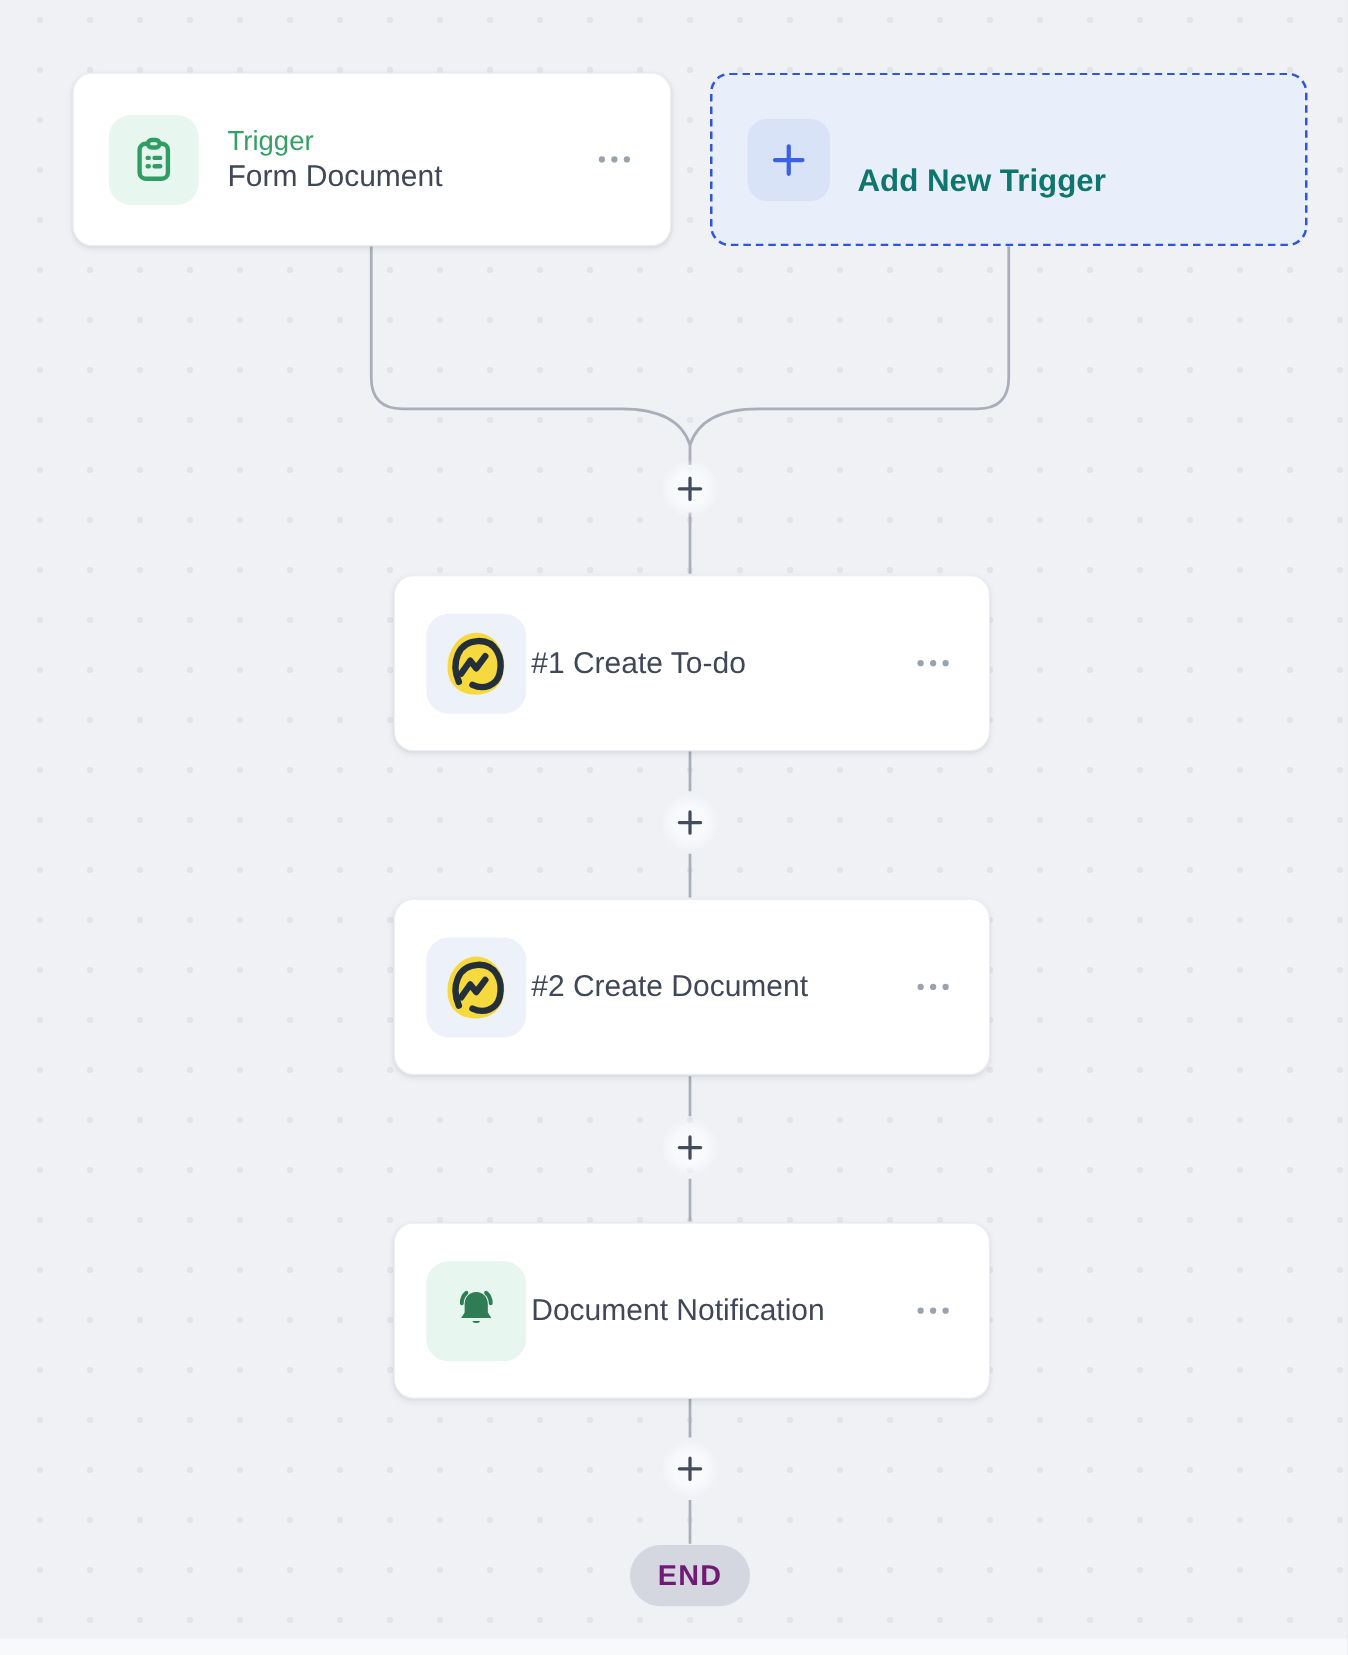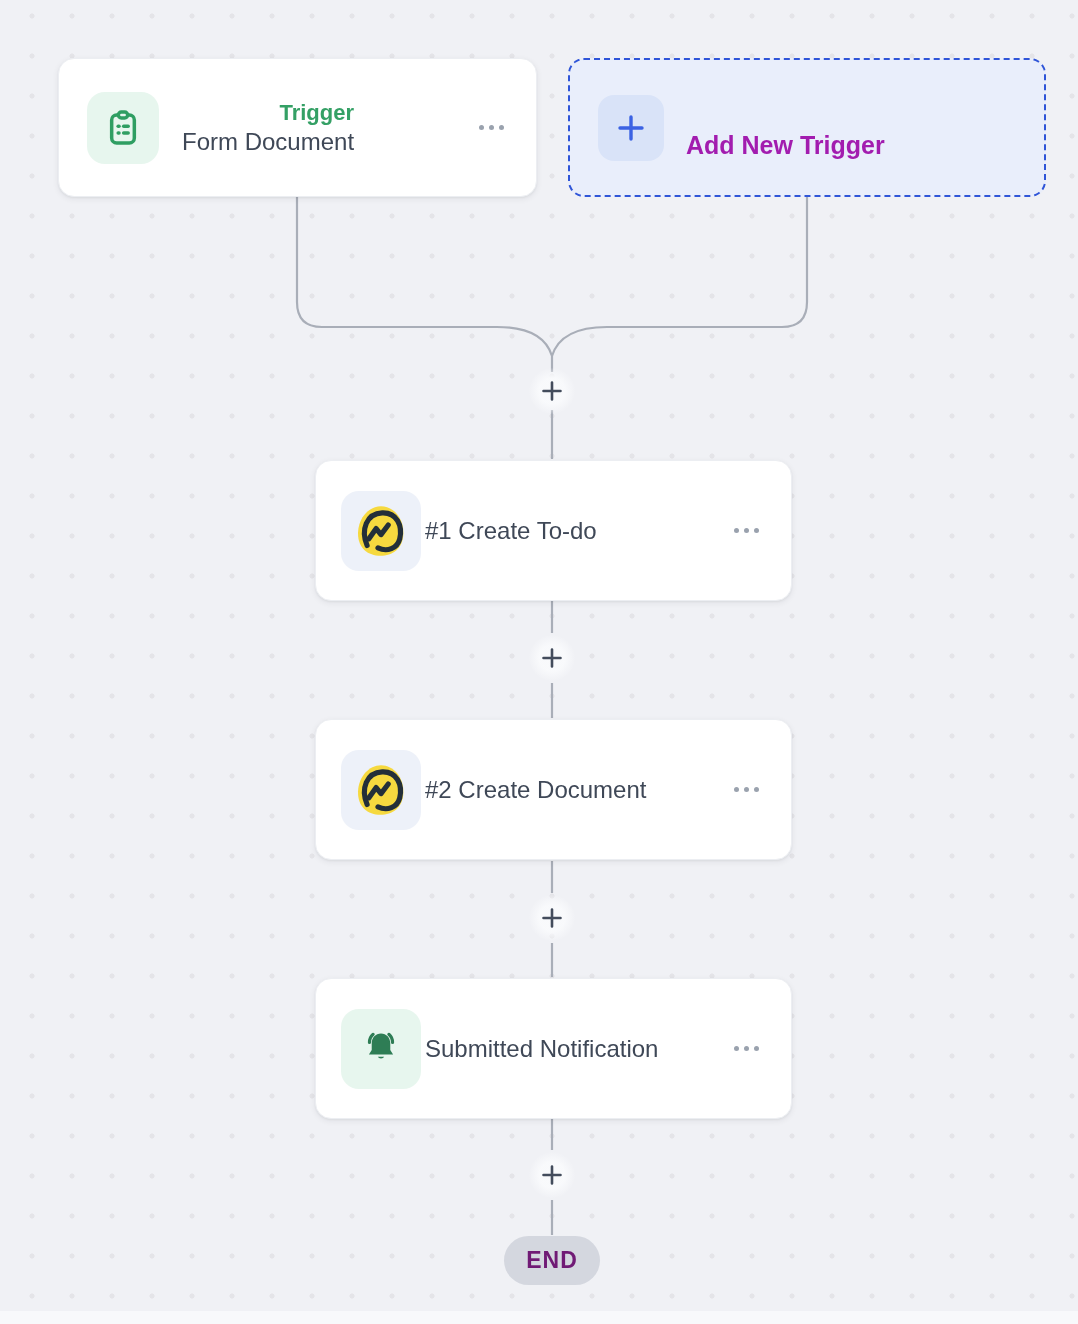--- a/index.html
+++ b/index.html
@@ -14,32 +14,32 @@
   .connector-svg{position:absolute;left:0;top:0;z-index:1;}
   .node{
     position:absolute;background:#ffffff;border:1px solid #eceef2;border-radius:16px;
     box-shadow:0 2px 6px rgba(23,32,49,.07),0 1px 2px rgba(23,32,49,.05);
     display:flex;align-items:center;box-sizing:border-box;z-index:2;cursor:pointer;
   }
   .trigger-node{left:58px;top:58px;width:479px;height:139px;padding-left:28px;}
   .icon-tile{border-radius:18px;display:flex;align-items:center;justify-content:center;flex:none;}
   .trigger-tile{width:72px;height:72px;background:#e7f6ee;}
   .trigger-text{margin-left:23px;display:flex;flex-direction:column;gap:6px;}
-  .trigger-label{color:#34a065;font-size:22px;font-weight:700;line-height:1;text-align:right;}
+  .trigger-label{color:#34a065;font-size:22px;font-weight:400;line-height:1;}
   .trigger-title{color:#3f4857;font-size:24px;font-weight:400;line-height:1;}
   .ellipsis{margin-left:auto;margin-right:28px;display:flex;gap:5px;padding:8px 4px;cursor:pointer;}
   .ellipsis i{width:5px;height:5px;border-radius:50%;background:#9aa2ae;display:block;}
   .add-node{
     position:absolute;left:568px;top:58px;width:478px;height:139px;box-sizing:border-box;
     border:2px dashed #2f55d8;border-radius:16px;background:#e9eefb;
     display:flex;align-items:center;z-index:2;cursor:pointer;
   }
   .add-tile{width:66px;height:66px;border-radius:16px;background:#d9e3f8;margin-left:28px;
     display:flex;align-items:center;justify-content:center;flex:none;}
-  .add-label{margin-left:22px;color:#a21caf;font-size:25px;font-weight:700;margin-top:35px;}
+  .add-label{margin-left:22px;color:#0f766e;font-size:25px;font-weight:700;margin-top:35px;}
   .step-node{left:315px;width:477px;height:141px;padding-left:25px;}
   .step-tile{width:80px;height:80px;background:#edf1f9;}
   .bell-tile{background:#e7f6ee;}
   .step-title{margin-left:4px;color:#3f4857;font-size:24px;font-weight:500;}
   .plus-btn{
     position:absolute;width:46px;height:46px;margin-left:-23px;margin-top:-23px;
     display:flex;align-items:center;justify-content:center;border-radius:50%;
     background:radial-gradient(circle,rgba(249,250,252,.95) 0 40%,rgba(249,250,252,0) 72%);
     z-index:2;cursor:pointer;
   }
@@ -155,21 +155,21 @@
 
   <div class="node step-node" style="top:978px">
     <div class="icon-tile step-tile bell-tile">
       <svg width="42" height="42" viewBox="0 0 24 24">
         <path d="M12 3.2c-3.1 0-5.3 2.4-5.3 5.7v3.7L5.1 15.1h13.8l-1.6-2.5V8.9c0-3.3-2.2-5.7-5.3-5.7z" fill="#2e7d55"></path>
         <path d="M10.2 16.4a1.9 1.5 0 0 0 3.6 0z" fill="#2e7d55"></path>
         <path d="M5.4 8.3c0-2 .8-3.6 2.1-4.7" fill="none" stroke="#2e7d55" stroke-width="1.8" stroke-linecap="round"></path>
         <path d="M18.6 8.3c0-2-.8-3.6-2.1-4.7" fill="none" stroke="#2e7d55" stroke-width="1.8" stroke-linecap="round"></path>
       </svg>
     </div>
-    <span class="step-title">Submitted Notification</span>
+    <span class="step-title">Document Notification</span>
     <div class="ellipsis">
       <i></i>
         <i></i>
         <i></i>
     </div>
   </div>
 
   <div class="end-pill">
     <span>END</span>
   </div>

